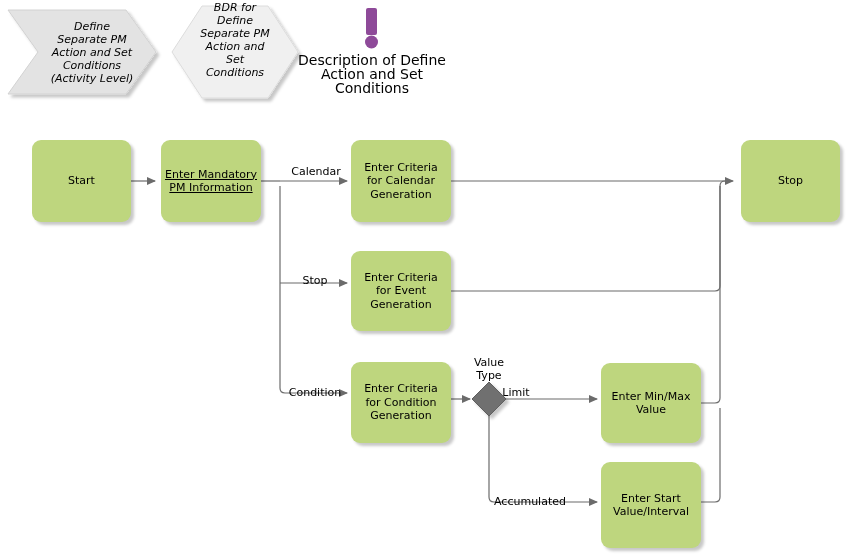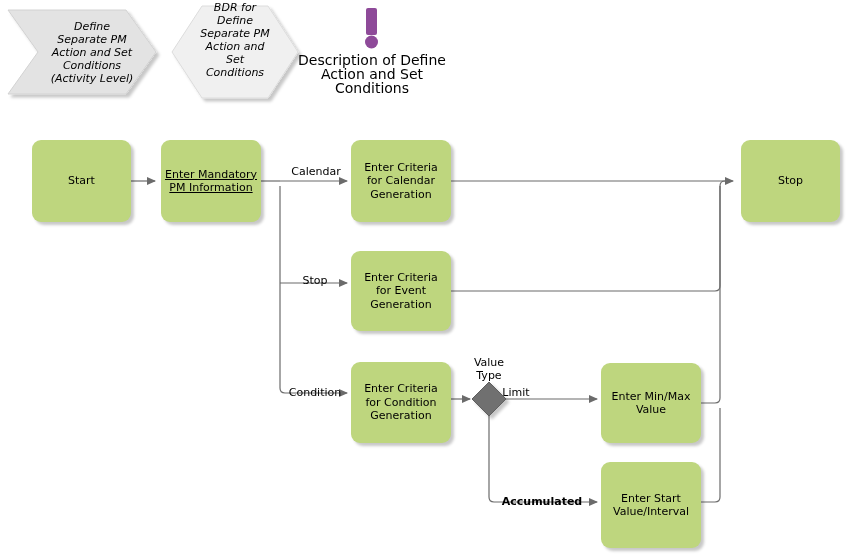--- a/index.html
+++ b/index.html
@@ -197,15 +197,15 @@
 Type</div>
 
   <div class="edge-label" style="left:285px; top:165px; width:62px;">Calendar</div>
 
   <div class="edge-label" style="left:286px; top:274px; width:58px;">Stop</div>
 
   <div class="edge-label" style="left:284px; top:386px; width:62px;">Condition</div>
 
   <div class="edge-label" style="left:490px; top:386px; width:52px;">Limit</div>
 
-  <div class="edge-label" style="left:496px; top:495px; width:92px;font-weight:bold;">Accumulated</div>
+  <div class="edge-label" style="left:484px; top:495px; width:92px;">Accumulated</div>
 
 </div>
 
 </body></html>

